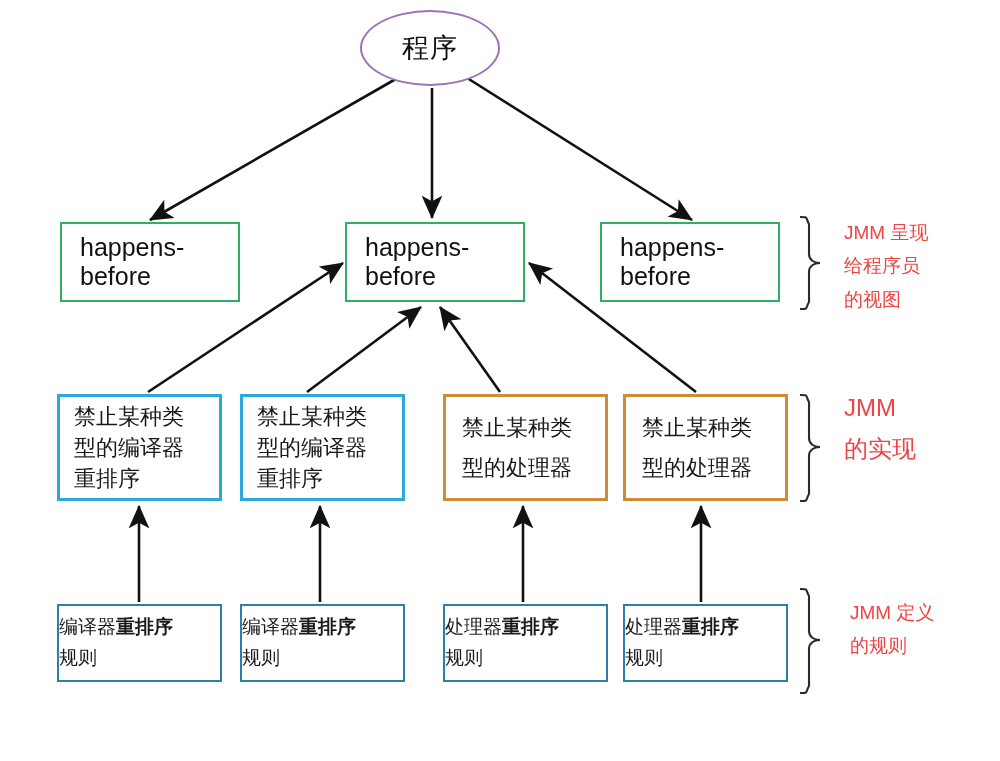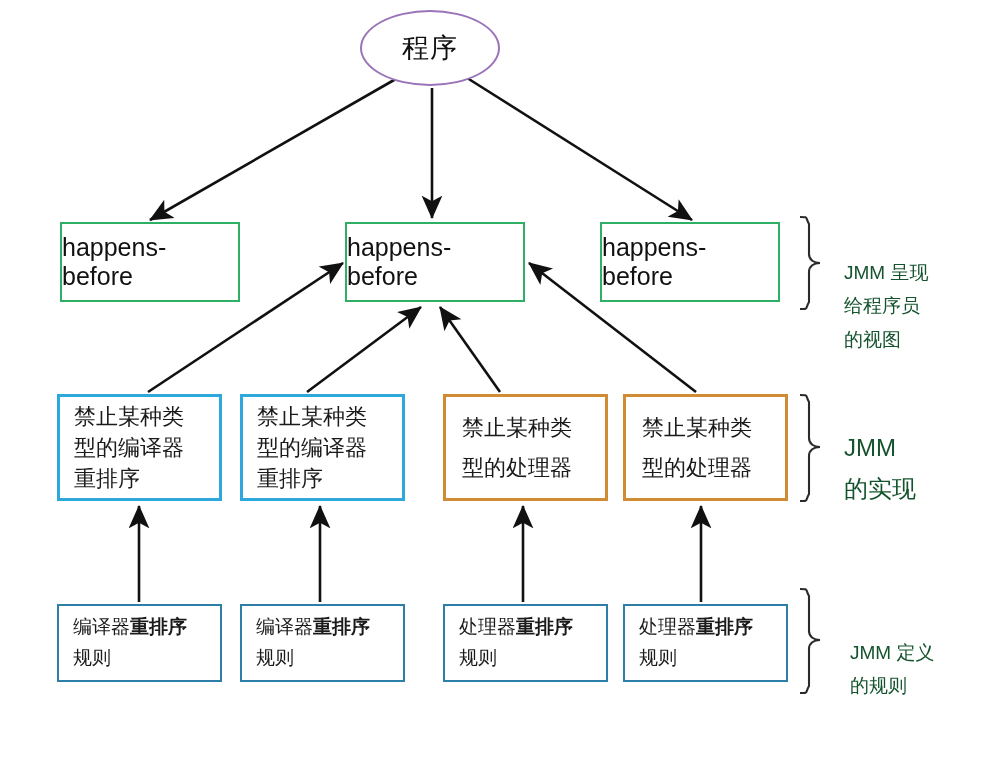--- a/index.html
+++ b/index.html
@@ -45,20 +45,21 @@
     border-radius: 50%;
     justify-content: center;
     font-size: 27px;
     color: #111;
     letter-spacing: 1px;
   }
 
   
   .hb-node {
     border: 2.5px solid #2FAE66;
+    padding-left: 18px;
     font-size: 25px;
     line-height: 1.18;
     color: #111;
   }
   .hb-node .txt { text-align: left; }
 
   
   .impl-node-cyan {
     border: 3px solid #2CA8DC;
     padding-left: 14px;
@@ -71,36 +72,34 @@
     border: 3px solid #D08B35;
     padding-left: 16px;
     font-size: 22px;
     line-height: 1.78;
     color: #1a1a1a;
   }
 
   
   .rule-node {
     border: 2.5px solid #2D7FA8;
-    padding-left: 14px;
     font-size: 19px;
     line-height: 1.62;
     color: #1a1a1a;
   }
   .rule-node .em { font-weight: bold; }
 
   
   .annot {
     position: absolute;
     z-index: 2;
-    color: #14532d;
+    color: #ef4444;
     font-size: 19px;
     line-height: 1.75;
     white-space: pre-line;
-    margin-top: 40px;
   }
   .annot.big {
     font-size: 24px;
     line-height: 1.7;
   }
   .brace {
     position: absolute;
     z-index: 2;
   }
 </style>

